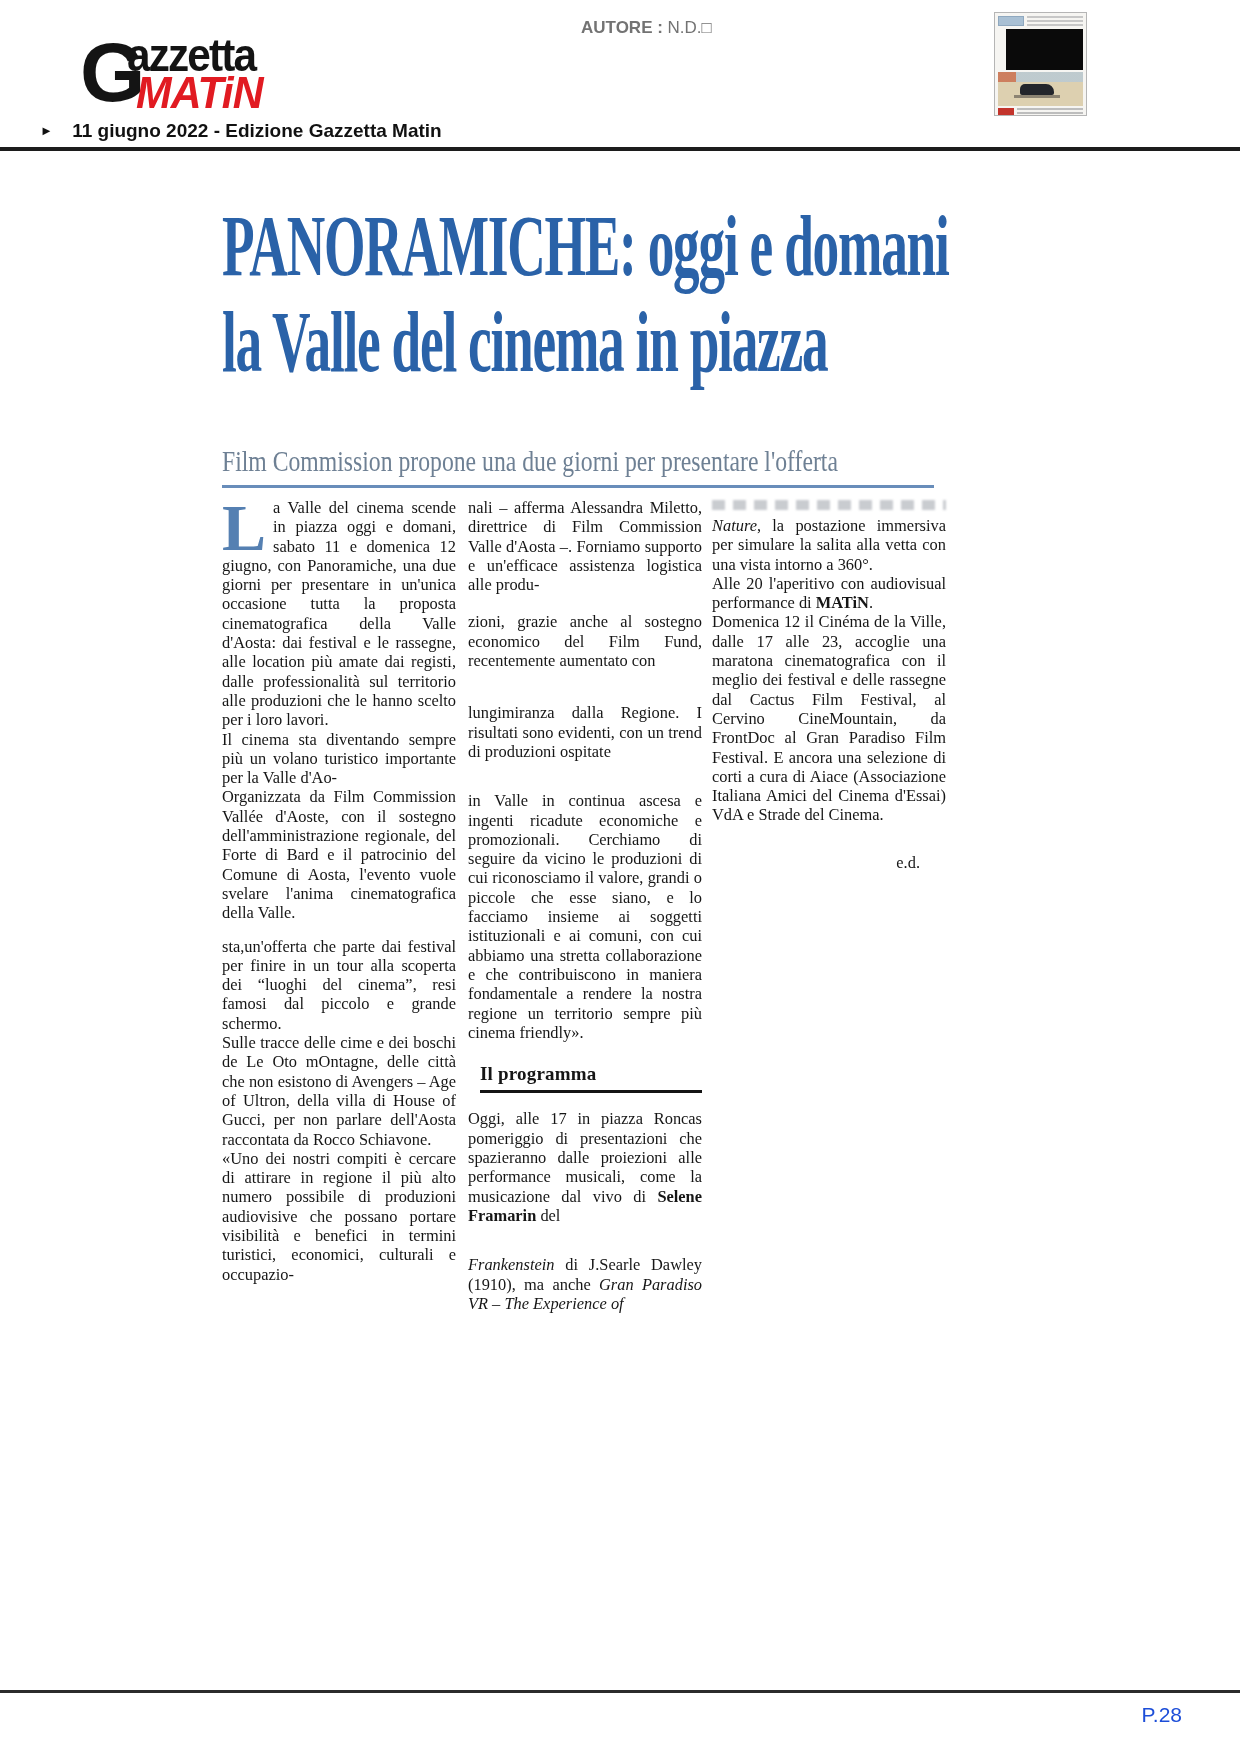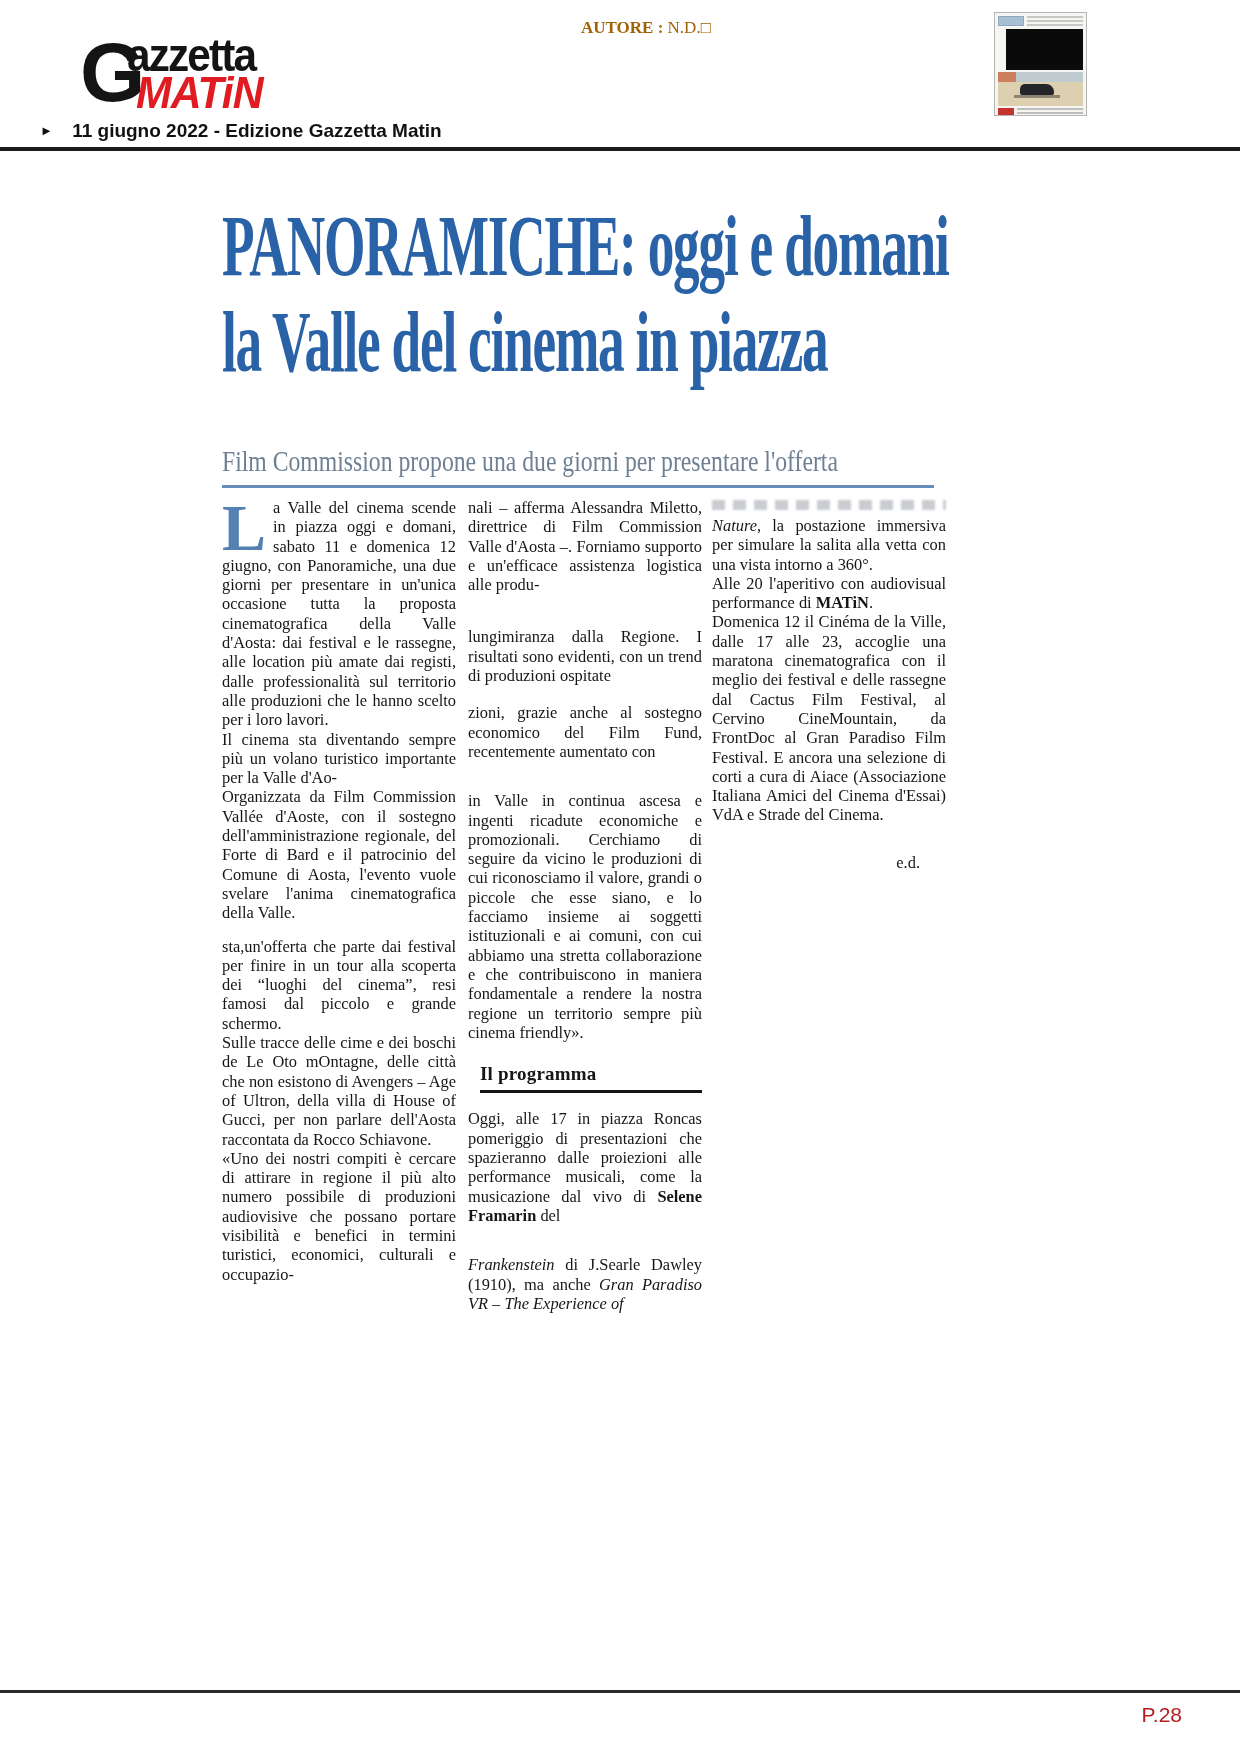--- a/index.html
+++ b/index.html
@@ -18,22 +18,22 @@
               transform:scaleX(.92); transform-origin:0 0; }
   .logo-bottom { position:absolute; left:56px; top:36px; font-family:"Liberation Sans",sans-serif;
                  font-weight:900; font-style:italic; font-size:45px; line-height:1; color:#e11b22;
                  letter-spacing:-1px; transform:scaleX(.95); transform-origin:0 0; }
 
   .meta { position:absolute; left:321px; top:18px; font-family:"Liberation Sans",sans-serif;
           font-size:17px; line-height:26px; color:#111; }
   .meta-row { white-space:nowrap; }
   .meta-label { font-weight:bold; }
   .meta-value { font-weight:normal; }
-  .autore { position:absolute; left:581px; top:18px; font-family:Liberation Serif, serif;
-            font-size:17px; color:#a16207; white-space:nowrap; }
+  .autore { position:absolute; left:581px; top:18px; font-family:Liberation Sans, sans-serif;
+            font-size:17px; color:#737373; white-space:nowrap; }
 
   
   .thumb { position:absolute; left:994px; top:12px; width:93px; height:104px;
            background:#f6f5f2; border:1px solid #b5b5b5; padding:3px 3px; overflow:hidden; }
   .thumb-masthead { display:flex; gap:3px; height:11px; margin-bottom:2px; }
   .thumb-logo { width:26px; height:10px; background:#a9c0d4; border:1px solid #8fa8bf; }
   .thumb-lines { flex:1; background:repeating-linear-gradient(180deg,#c7c7c7 0 2px,transparent 2px 4px); }
   .thumb-black { margin-left:8px; height:41px; background:#0a0a0a; margin-bottom:2px; }
   .thumb-ad { position:relative; height:34px; background:#ddd0b0; margin-bottom:2px; overflow:hidden; }
   .thumb-ad-sky { position:absolute; left:0; top:0; right:0; height:10px;
@@ -76,21 +76,21 @@
   .program-header { font-weight:bold; font-size:19px; letter-spacing:.2px; text-align:left;
                     border-bottom:3px solid #141414; padding-bottom:7px; margin:22px 0 16px 12px; }
   .signature { text-align:right; font-weight:normal; margin-top:28px; padding-right:26px; }
 
   .fade-artifact { height:10px; margin:2px 0 6px 0; filter:blur(1px); opacity:.45;
                    background:repeating-linear-gradient(90deg,#8a8f99 0 13px,transparent 13px 21px); }
 
   
   .rule-bottom { position:absolute; left:0; top:1690px; width:1240px; height:3px; background:#2b2b2b; }
   .page-num { position:absolute; right:58px; top:1703px; font-family:"Liberation Sans",sans-serif;
-              font-size:21px; color:#b91c1c; }
+              font-size:21px; color:#1d4ed8; }
 </style>
 </head>
 <body>
 
 <div class="page">
 
   <div class="logo">
     <span class="logo-g">G</span>
     <span class="logo-top">azzetta</span>
     <span class="logo-bottom">MATiN</span>
@@ -141,22 +141,22 @@
     </p>
     <p class="bp">Il cinema sta diventando sempre più un volano turistico importante per la Valle d'Ao-</p>
     <p class="bp">Organizzata da Film Commission Vallée d'Aoste, con il sostegno dell'amministrazione regionale, del Forte di Bard e il patrocinio del Comune di Aosta, l'evento vuole svelare l'anima cinematografica della Valle.</p>
     <p class="bp gap-sm">sta,un'offerta che parte dai festival per finire in un tour alla scoperta dei “luoghi del cinema”, resi famosi dal piccolo e grande schermo.</p>
     <p class="bp">Sulle tracce delle cime e dei boschi de Le Oto mOntagne, delle città che non esistono di Avengers – Age of Ultron, della villa di House of Gucci, per non parlare dell'Aosta raccontata da Rocco Schiavone.</p>
     <p class="bp">«Uno dei nostri compiti è cercare di attirare in regione il più alto numero possibile di produzioni audiovisive che possano portare visibilità e benefici in termini turistici, economici, culturali e occupazio-</p>
   </div>
 
   <div class="col col-2">
     <p class="bp">nali – afferma Alessandra Miletto, direttrice di Film Commission Valle d'Aosta –. Forniamo supporto e un'efficace assistenza logistica alle produ-</p>
+    <p class="bp gap-md">zioni, grazie anche al sostegno economico del Film Fund, recentemente aumentato con</p>
     <p class="bp gap-xl">lungimiranza dalla Regione. I risultati sono evidenti, con un trend di produzioni ospitate</p>
-    <p class="bp gap-md">zioni, grazie anche al sostegno economico del Film Fund, recentemente aumentato con</p>
     <p class="bp gap-lg">in Valle in continua ascesa e ingenti ricadute economiche e promozionali. Cerchiamo di seguire da vicino le produzioni di cui riconosciamo il valore, grandi o piccole che esse siano, e lo facciamo insieme ai soggetti istituzionali e ai comuni, con cui abbiamo una stretta collaborazione e che contribuiscono in maniera fondamentale a rendere la nostra regione un territorio sempre più cinema friendly».</p>
     <h3 class="program-header">Il programma</h3>
     <p class="bp">
       <span>Oggi, alle 17 in piazza Roncas pomeriggio di presentazioni che spazieranno dalle proiezioni alle performance musicali, come la musicazione dal vivo di </span><b>Selene Framarin</b><span> del</span>
     </p>
     <p class="bp gap-lg">
       <i>Frankenstein</i><span> di J.Searle Dawley (1910), ma anche </span><i>Gran Paradiso VR – The Experience of</i>
     </p>
   </div>
 

